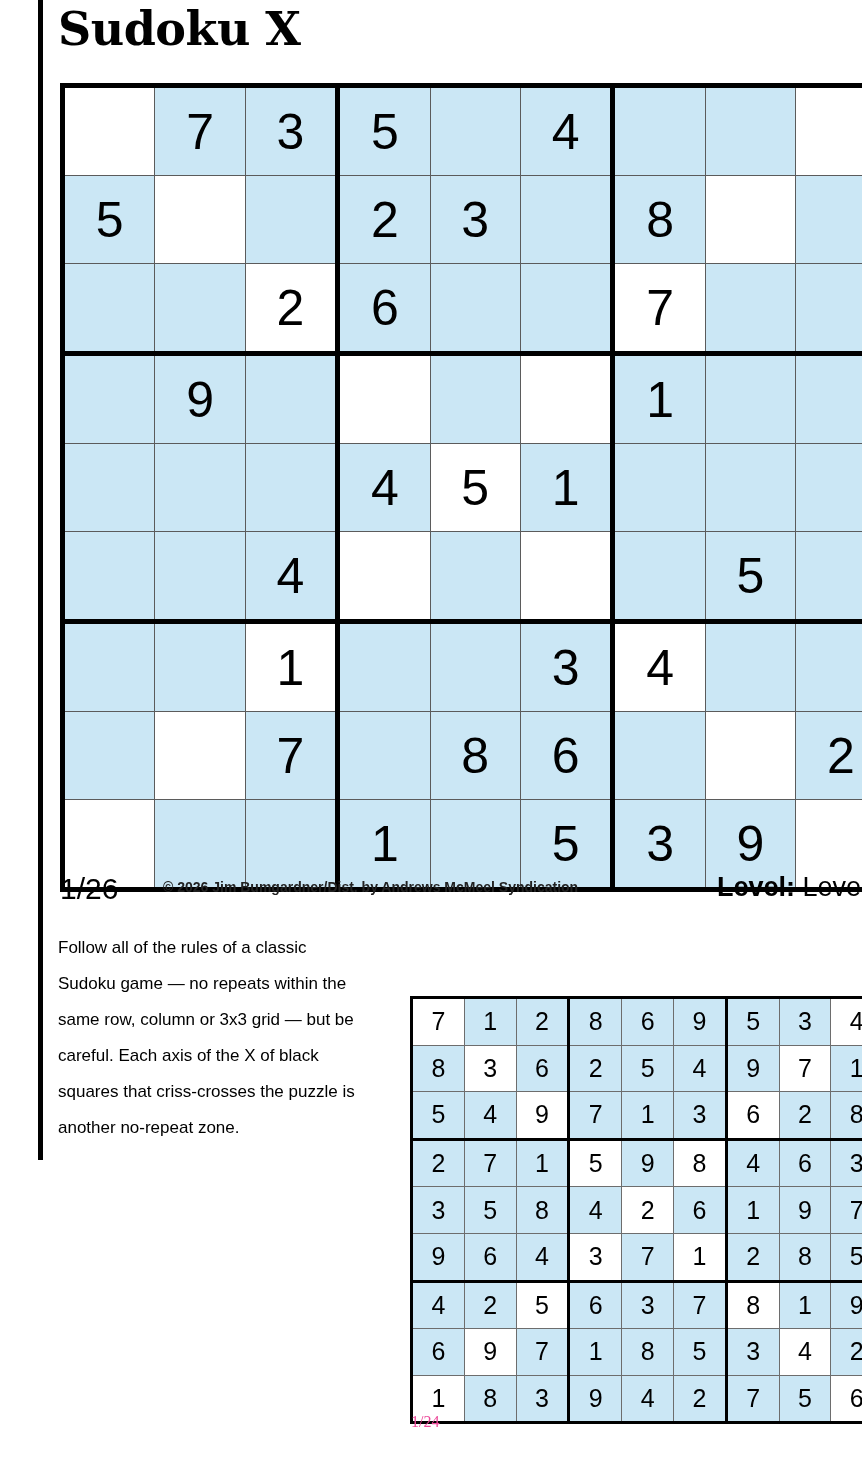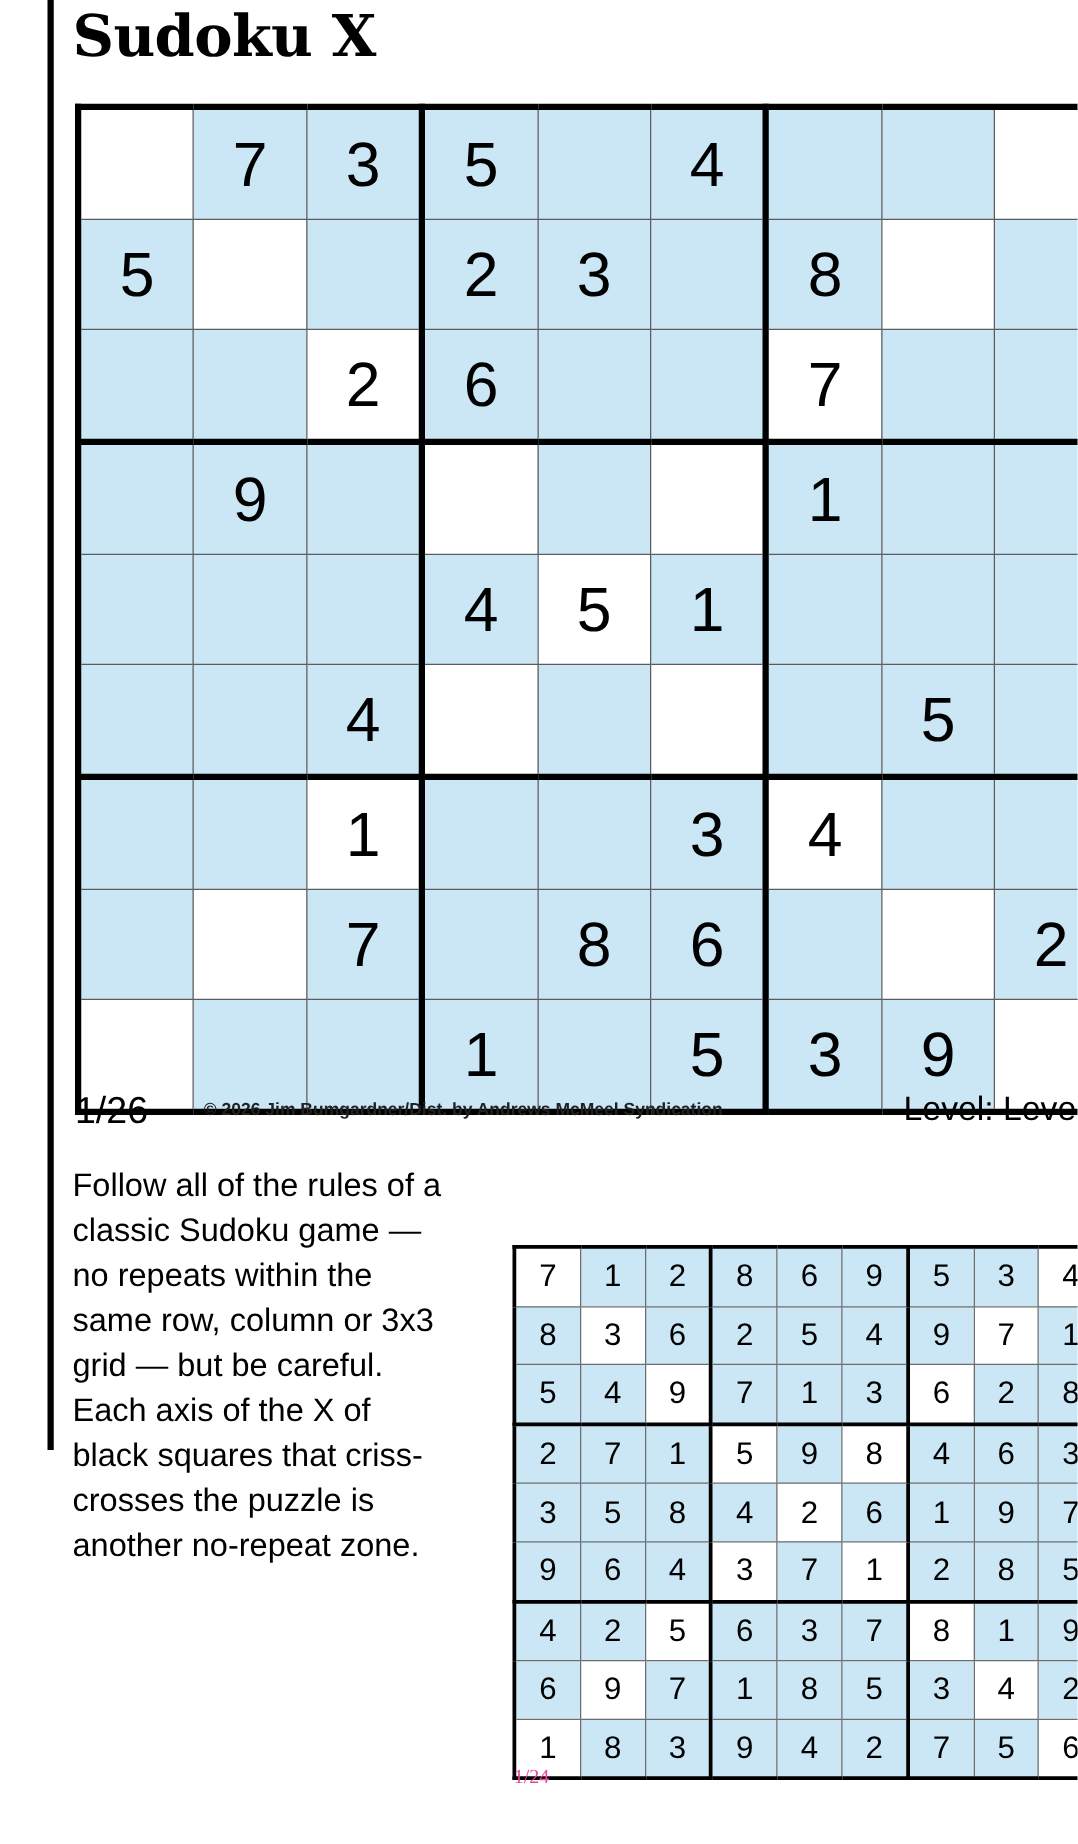--- a/index.html
+++ b/index.html
@@ -101,29 +101,29 @@
     text-align: right;
   }
   .level {
     position: absolute;
     right: 0px;
     top: 0px;
     font-size: 27px;
     color: #000000;
     white-space: nowrap;
   }
-  .level b { font-weight: 400; }
+  .level b { font-weight: 700; }
 
   
   .instructions {
     position: absolute;
     left: 28px;
     top: 930px;
     width: 300px;
-    font-size: 26px;
+    font-size: 17px;
     line-height: 36px;
     color: #000000;
   }
 
   
   .prev-heading {
     position: absolute;
     left: 378px;
     top: 935px;
     font-size: 27px;

